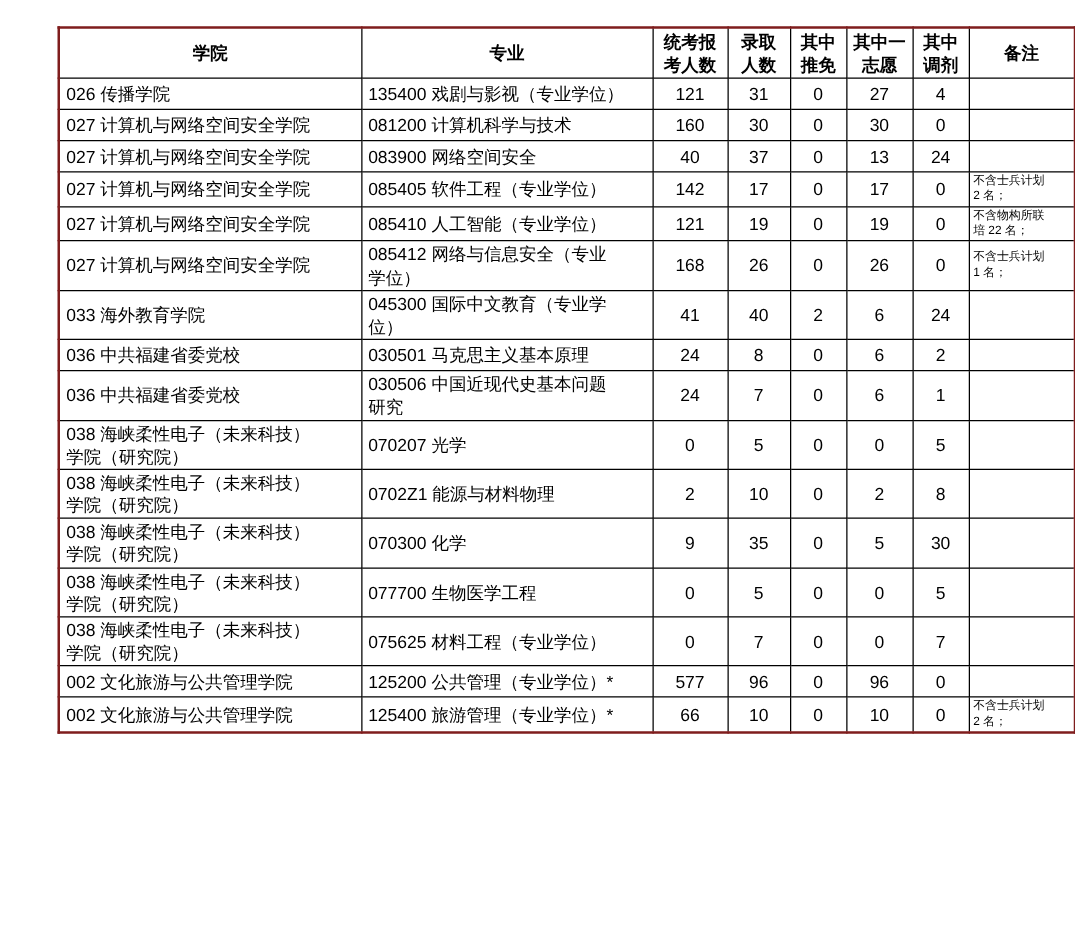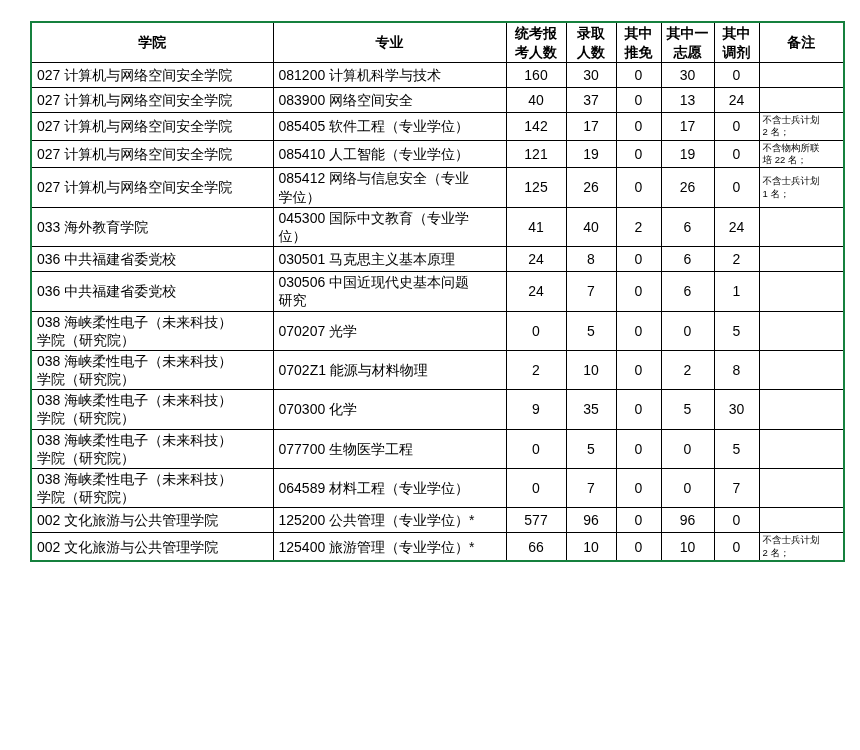--- a/index.html
+++ b/index.html
@@ -9,26 +9,26 @@
   }
   body {
     width: 860px;
     height: 750px;
     position: relative;
     font-family: "Liberation Sans", sans-serif;
     color: #000000;
   }
   table.admissions {
     position: absolute;
-    left: 30px;
+    left: 46px;
     top: 21px;
     width: 813px;
     border-collapse: collapse;
     table-layout: fixed;
-    border: 2px solid #15803d;
+    border: 2px solid #7f1d1d;
   }
   th, td {
     border: 1px solid #000000;
     overflow: hidden;
   }
   th {
     font-size: 14px;
     font-weight: bold;
     text-align: center;
     vertical-align: middle;
@@ -87,20 +87,30 @@
 推免</th>
         <th>其中一
 志愿</th>
         <th>其中
 调剂</th>
         <th>备注</th>
       </tr>
   </thead>
   <tbody>
       <tr>
+        <td class="college">026 传播学院</td>
+        <td class="major">135400 戏剧与影视（专业学位）</td>
+        <td class="num">121</td>
+        <td class="num">31</td>
+        <td class="num">0</td>
+        <td class="num">27</td>
+        <td class="num">4</td>
+        <td class="remark"></td>
+      </tr>
+      <tr>
         <td class="college">027 计算机与网络空间安全学院</td>
         <td class="major">081200 计算机科学与技术</td>
         <td class="num">160</td>
         <td class="num">30</td>
         <td class="num">0</td>
         <td class="num">30</td>
         <td class="num">0</td>
         <td class="remark"></td>
       </tr>
       <tr>
@@ -132,21 +142,21 @@
         <td class="num">0</td>
         <td class="num">19</td>
         <td class="num">0</td>
         <td class="remark">不含物构所联
 培 22 名；</td>
       </tr>
       <tr>
         <td class="college">027 计算机与网络空间安全学院</td>
         <td class="major">085412 网络与信息安全（专业
 学位）</td>
-        <td class="num">125</td>
+        <td class="num">168</td>
         <td class="num">26</td>
         <td class="num">0</td>
         <td class="num">26</td>
         <td class="num">0</td>
         <td class="remark">不含士兵计划
 1 名；</td>
       </tr>
       <tr>
         <td class="college">033 海外教育学院</td>
         <td class="major">045300 国际中文教育（专业学
@@ -219,21 +229,21 @@
         <td class="num">0</td>
         <td class="num">5</td>
         <td class="num">0</td>
         <td class="num">0</td>
         <td class="num">5</td>
         <td class="remark"></td>
       </tr>
       <tr>
         <td class="college">038 海峡柔性电子（未来科技）
 学院（研究院）</td>
-        <td class="major">064589 材料工程（专业学位）</td>
+        <td class="major">075625 材料工程（专业学位）</td>
         <td class="num">0</td>
         <td class="num">7</td>
         <td class="num">0</td>
         <td class="num">0</td>
         <td class="num">7</td>
         <td class="remark"></td>
       </tr>
       <tr>
         <td class="college">002 文化旅游与公共管理学院</td>
         <td class="major">125200 公共管理（专业学位）*</td>

